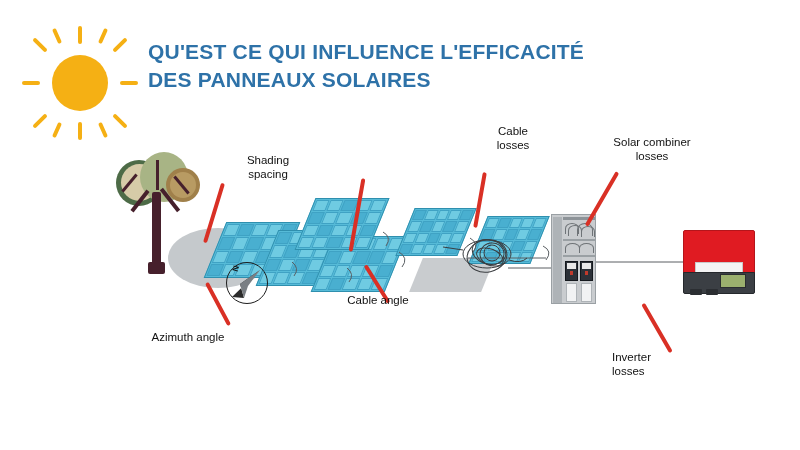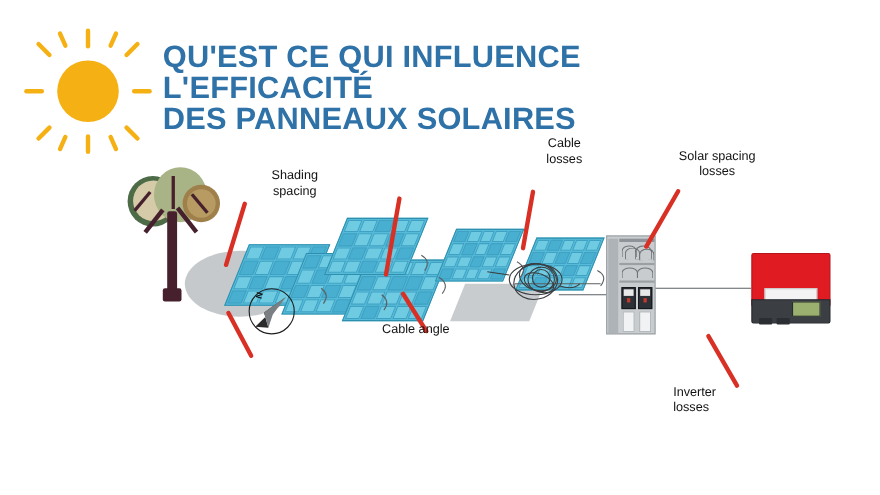--- a/index.html
+++ b/index.html
@@ -10,21 +10,21 @@
     overflow:hidden;
     position:relative;
   }
   #stage{position:absolute;left:0;top:0;width:800px;height:450px;}
   .abs{position:absolute;}
 
   
   #title{
     left:148px;top:38px;width:520px;
     color:#2E72A8;
-    font-size:28px;
+    font-size:21px;
     font-weight:bold;
     line-height:28px;
     letter-spacing:0.2px;
     white-space:pre-line;
   }
 
   
   .label{
     color:#111111;
     font-size:11.5px;
@@ -366,22 +366,23 @@
     </g>
   </svg>
 
   <div class="abs label ctr" style="left:218px;top:153px;width:100px;">Shading
 spacing</div>
 
 
   <div class="abs label ctr" style="left:468px;top:124px;width:90px;">Cable
 losses</div>
 
-  <div class="abs label ctr" style="left:597px;top:135px;width:110px;">Solar spacing
+  <div class="abs label ctr" style="left:597px;top:135px;width:110px;">Solar combiner
 losses</div>
 
+  <div class="abs label ctr" style="left:128px;top:330px;width:120px;">Azimuth angle</div>
 
   <div class="abs label ctr" style="left:333px;top:293px;width:90px;">Cable angle</div>
 
   <div class="abs label lft" style="left:612px;top:350px;width:110px;">Inverter
 losses</div>
 
 </div>
 
 </body></html>

